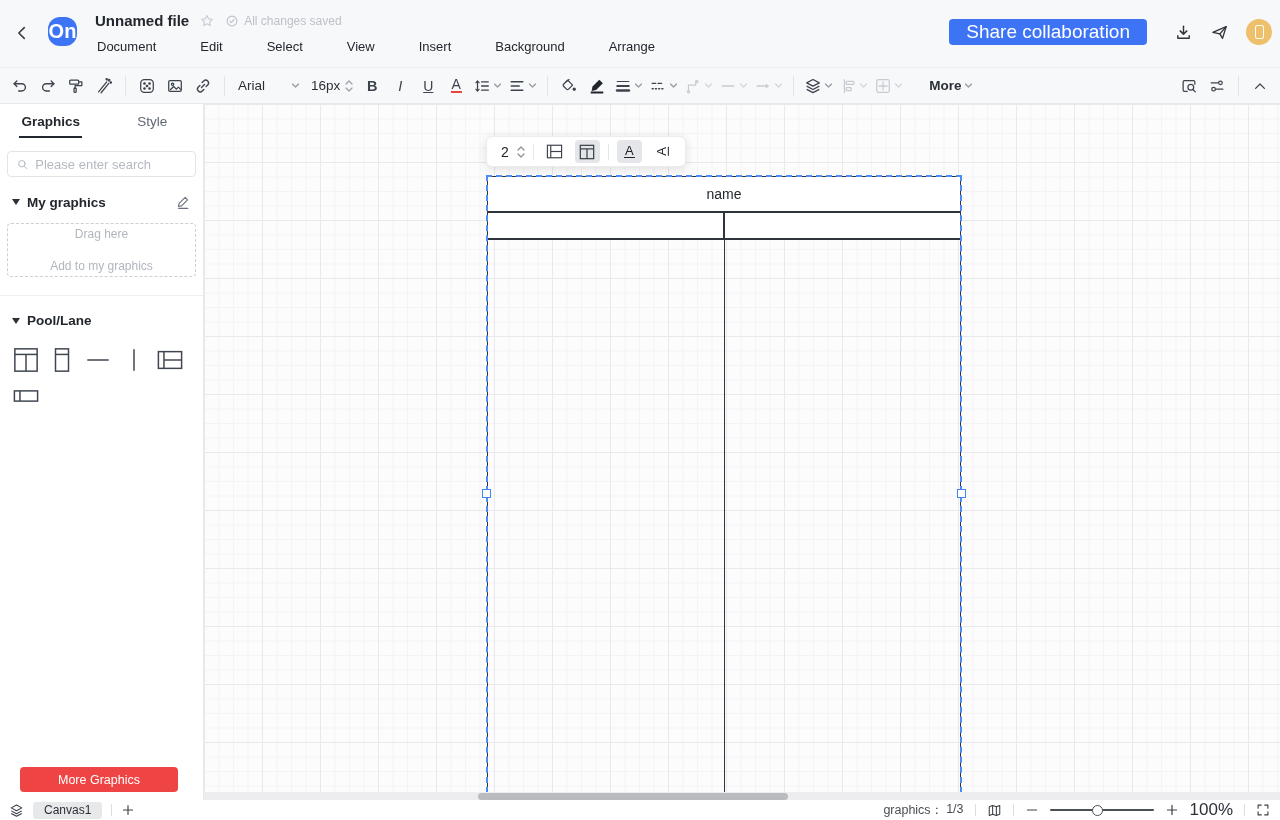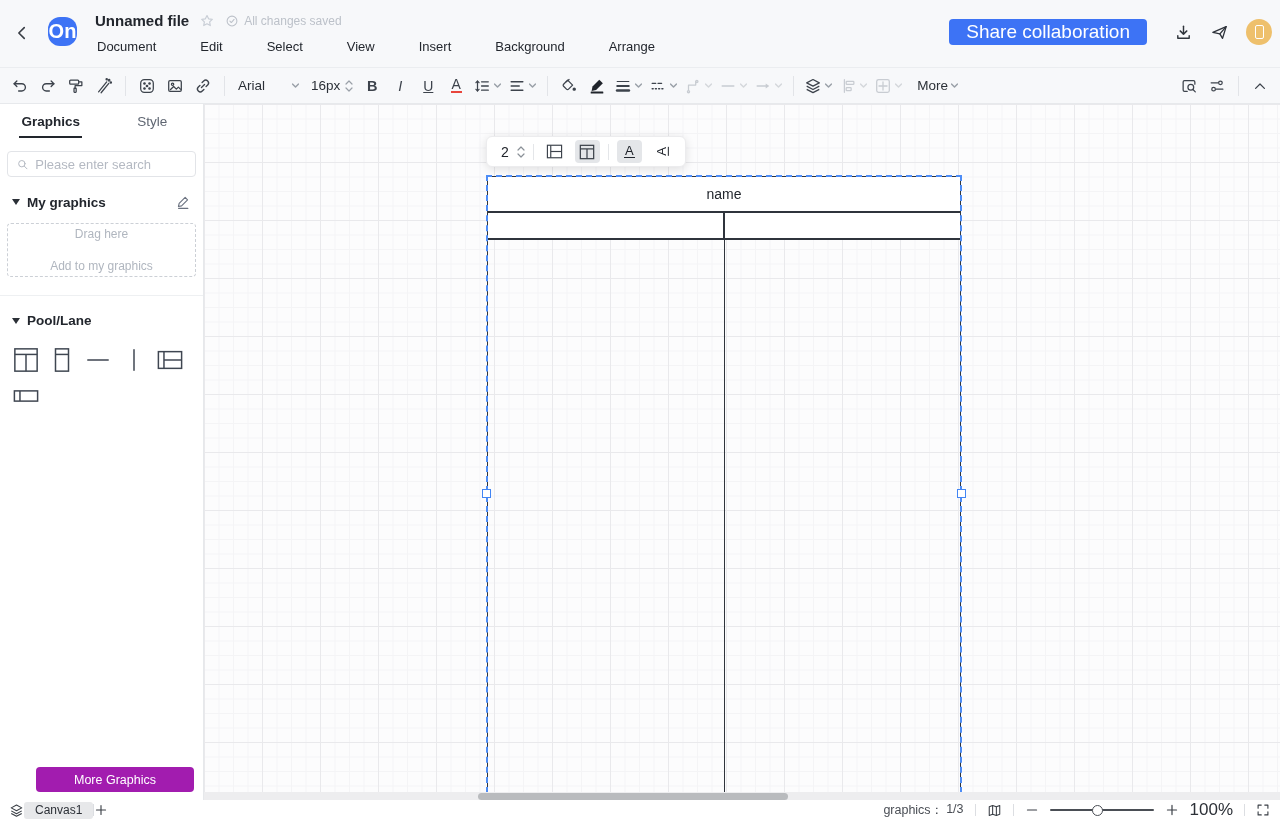--- a/index.html
+++ b/index.html
@@ -68,22 +68,22 @@
     border-top:6px solid #2b3037; }
   .section-title { font-size:13.5px; font-weight:bold; color:#22262d; }
   .edit-pencil { margin-left:auto; color:#6b7280; display:flex; cursor:pointer; }
   .dropzone { margin:13px 7px 0; height:54px; border:1px dashed #ccd0d6; border-radius:4px;
     display:flex; flex-direction:column; align-items:center; justify-content:center;
     color:#b0b6bf; font-size:12px; line-height:14px; gap:18px; }
   .side-divider { margin-top:18px; border-top:1px solid #eef0f2; }
   .shape-grid { display:flex; flex-wrap:wrap; margin:14px 8px 0; }
   .shape-cell { width:36px; height:36px; display:flex; align-items:center; justify-content:center;
     color:#3f4651; cursor:pointer; }
-  .more-graphics { position:absolute; left:36px; bottom:8px; width:158px; height:25px;
-    background:#a21caf; color:#fff; font-size:12.5px; border:none; border-radius:4px; cursor:pointer; }
+  .more-graphics { position:absolute; left:20px; bottom:8px; width:158px; height:25px;
+    background:#ef4444; color:#fff; font-size:12.5px; border:none; border-radius:4px; cursor:pointer; }
 
   
   .canvas { position:absolute; left:204px; top:104px; right:0; bottom:20px;
     background-color:#fcfcfd;
     background-image:
       linear-gradient(#e9e9ec 1px, transparent 1px),
       linear-gradient(90deg, #e9e9ec 1px, transparent 1px),
       linear-gradient(#f4f4f6 1px, transparent 1px),
       linear-gradient(90deg, #f4f4f6 1px, transparent 1px);
     background-size:58px 58px, 58px 58px, 14.5px 14.5px, 14.5px 14.5px; }
@@ -118,21 +118,21 @@
   .fb-a-vert { font-size:13px; color:#20242b; transform:rotate(-90deg); display:inline-block;
     border-bottom:1.5px solid #20242b; line-height:12px; }
 
   .h-scroll { position:absolute; left:0; right:0; bottom:0; height:8px; background:#ededef; }
   .h-thumb { position:absolute; left:274px; top:0.5px; width:310px; height:7px;
     background:#b9bbbe; border-radius:4px; cursor:pointer; }
 
   
   .statusbar { position:absolute; left:0; bottom:0; width:1280px; height:20px;
     background:#fff; display:flex; align-items:center; font-size:12.5px; color:#3a3f46; }
-  .sb-left { display:flex; align-items:center; gap:0; padding-left:9px; }
+  .sb-left { display:flex; align-items:center; gap:9px; padding-left:9px; }
   .canvas-pill { background:#e7e8ea; border-radius:3px; padding:1px 11px 2px; font-size:12px;
     color:#2c3037; cursor:pointer; }
   .sb-sep { width:1px; height:12px; background:#dcdee2; }
   .sb-right { margin-left:auto; display:flex; align-items:center; gap:11px; padding-right:10px; }
   .sb-icon { display:flex; color:#3a3f46; cursor:pointer; }
   .zoom-slider { position:relative; width:104px; height:14px; cursor:pointer; }
   .zoom-track { position:absolute; left:0; right:0; top:6px; height:2px; background:#4a4e55; border-radius:1px; }
   .zoom-knob { position:absolute; left:42px; top:1.5px; width:11px; height:11px; border-radius:50%;
     background:#fff; border:1.5px solid #4a4e55; }
   .graphics-count { display:flex; gap:3px; color:#4a4e55; }
@@ -406,21 +406,21 @@
       <svg width="18" height="18" viewBox="0 0 20 20" fill="none" stroke="currentColor" stroke-width="1.4">
           <rect x="3" y="3" width="14" height="14" rx="2"></rect>
           <path d="M10 5.5 V14.5 M5.5 10 H14.5" stroke-linecap="round"></path>
         </svg>
       <span class="caret">
           <svg width="9" height="9" viewBox="0 0 8 8" fill="none" stroke="currentColor" stroke-width="1.3" stroke-linecap="round" stroke-linejoin="round">
             <path d="M1.5 2.8 L4 5.4 L6.5 2.8"></path>
           </svg>
         </span>
     </div>
-    <div class="tb-btn" style="margin-left:8px;">
+    <div class="tb-btn" style="margin-left:20px;font-weight:bold;">
       <span class="tb-text">More</span>
       <span class="caret">
           <svg width="9" height="9" viewBox="0 0 8 8" fill="none" stroke="currentColor" stroke-width="1.3" stroke-linecap="round" stroke-linejoin="round">
             <path d="M1.5 2.8 L4 5.4 L6.5 2.8"></path>
           </svg>
         </span>
     </div>
     <div class="toolbar-right">
       <div class="tb-btn">
         <svg width="18" height="18" viewBox="0 0 20 20" fill="none" stroke="currentColor" stroke-width="1.4" stroke-linecap="round" stroke-linejoin="round">

